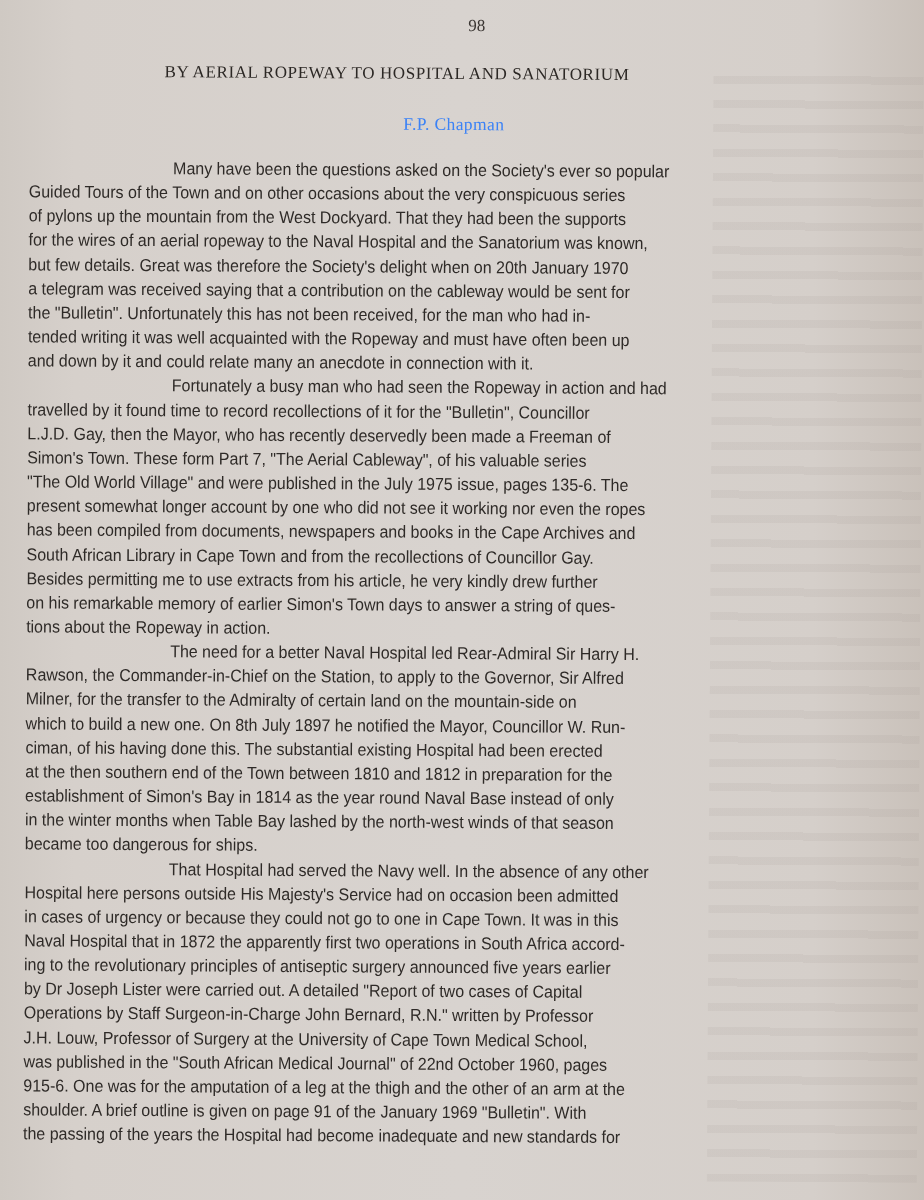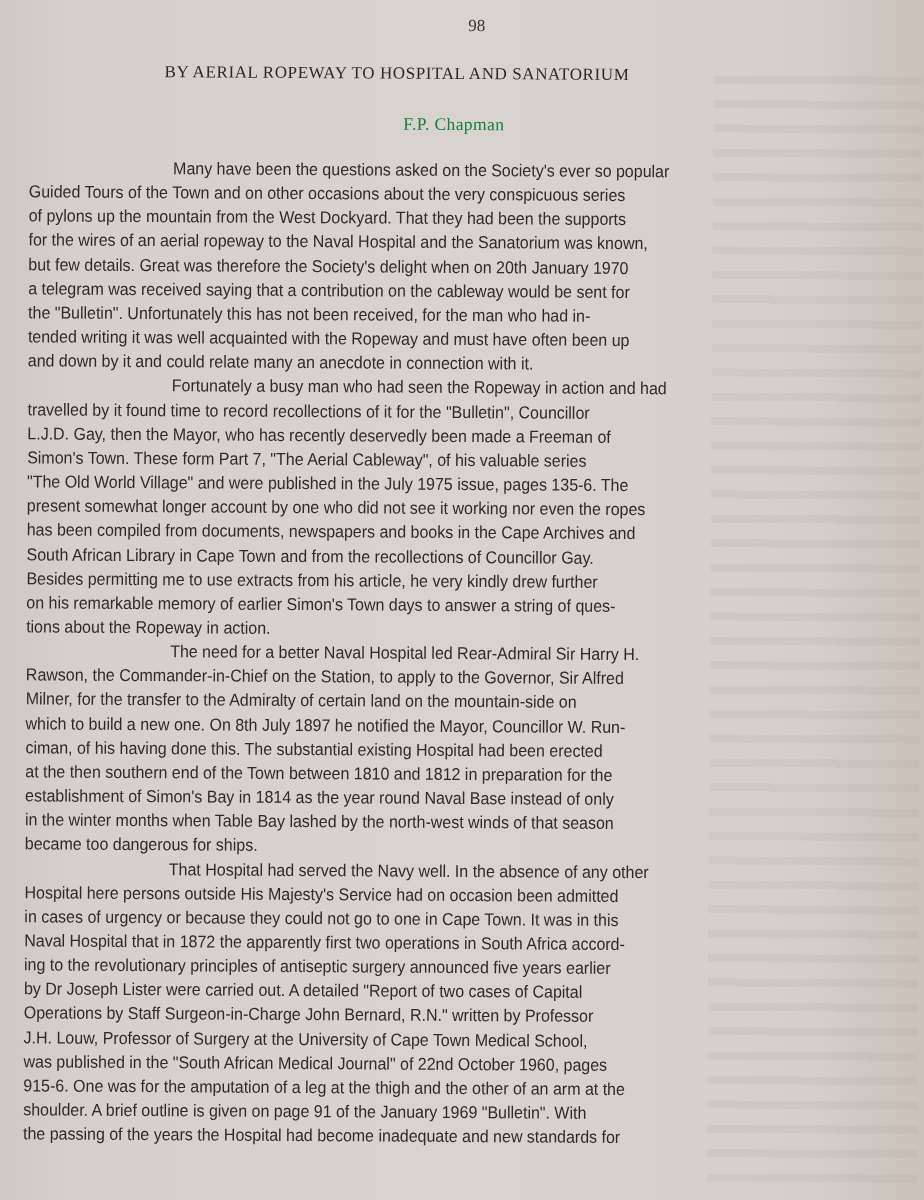--- a/index.html
+++ b/index.html
@@ -51,21 +51,21 @@
       letter-spacing: 0.6px;
       color: #2c2825;
       white-space: nowrap;
     }
     .author {
       position: absolute;
       top: 114px;
       left: 404px;
       font-size: 17.5px;
       letter-spacing: 0.4px;
-      color: #15803d;
+      color: #3b82f6;
       white-space: nowrap;
     }
     .body-text {
       position: absolute;
       top: 158px;
       left: 30px;
       width: 880px;
       font-family: "Liberation Sans Narrow", "Liberation Sans", "DejaVu Sans", sans-serif;
       font-size: 17.2px;
       line-height: 24.15px;

